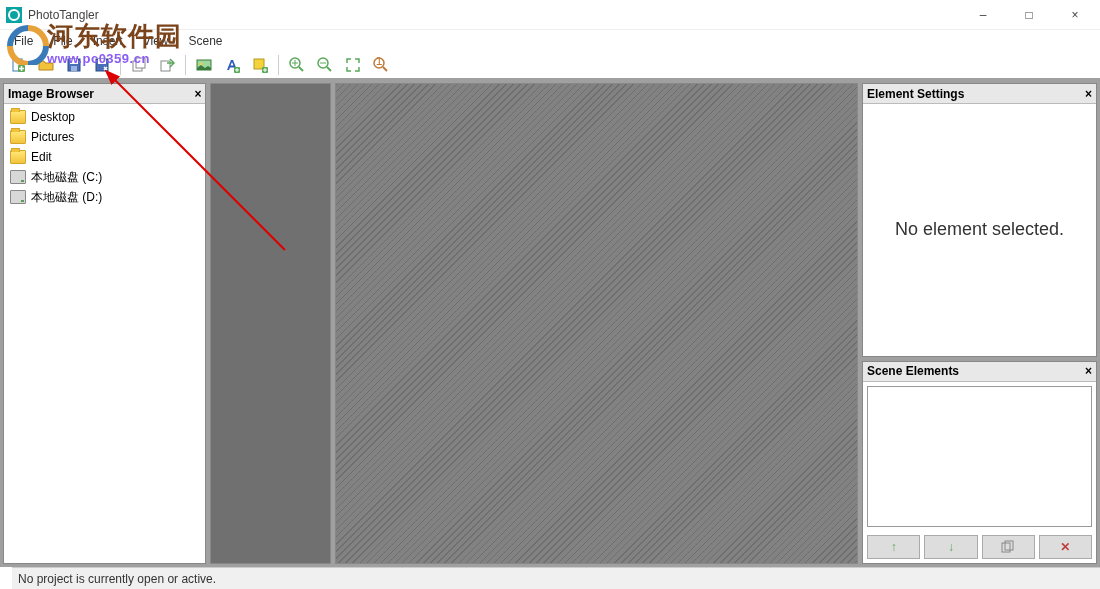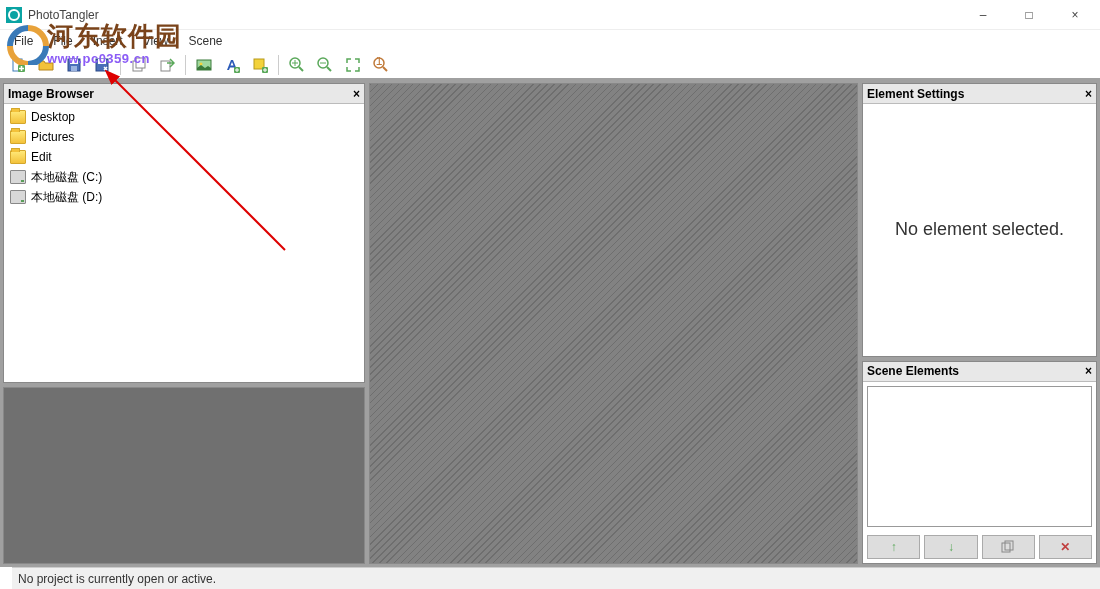--- a/index.html
+++ b/index.html
@@ -25,21 +25,21 @@
 .menubar span { padding: 2px 10px; color:#333; }
 
 
 .toolbar { height: 28px; background:#fff; display:flex; align-items:center; padding: 0 4px; border-bottom: 2px solid #a0a0a0; }
 .tool { width:24px; height:24px; margin: 0 2px; display:flex; align-items:center; justify-content:center; }
 .tsep { width:1px; height:20px; background:#ccc; margin: 0 4px; }
 .tool svg { width:16px; height:16px; }
 
 
 .workspace { position:absolute; top:80px; left:0; right:0; bottom:22px; display:flex; background:#a0a0a0; padding:3px; gap:4px; }
-.left-col { width:362px; display:flex; flex-direction:column; gap:4px; }
+.left-col { width:328px; display:flex; gap:4px; }
 .center-col { flex:1; }
 .right-col { width:235px; display:flex; flex-direction:column; gap:4px; }
 
 .panel { background:#fff; border:1px solid #888; display:flex; flex-direction:column; }
 .panel-header { height:20px; background:#e8e8e8; border-bottom:1px solid #bbb; display:flex; align-items:center; padding:0 4px; font-weight:bold; font-family:"Courier New",monospace; font-size:11px; }
 .panel-header .x { margin-left:auto; font-weight:bold; cursor:pointer; }
 .panel-body { flex:1; overflow:auto; }
 
 
 .tree { padding: 3px 0; }

